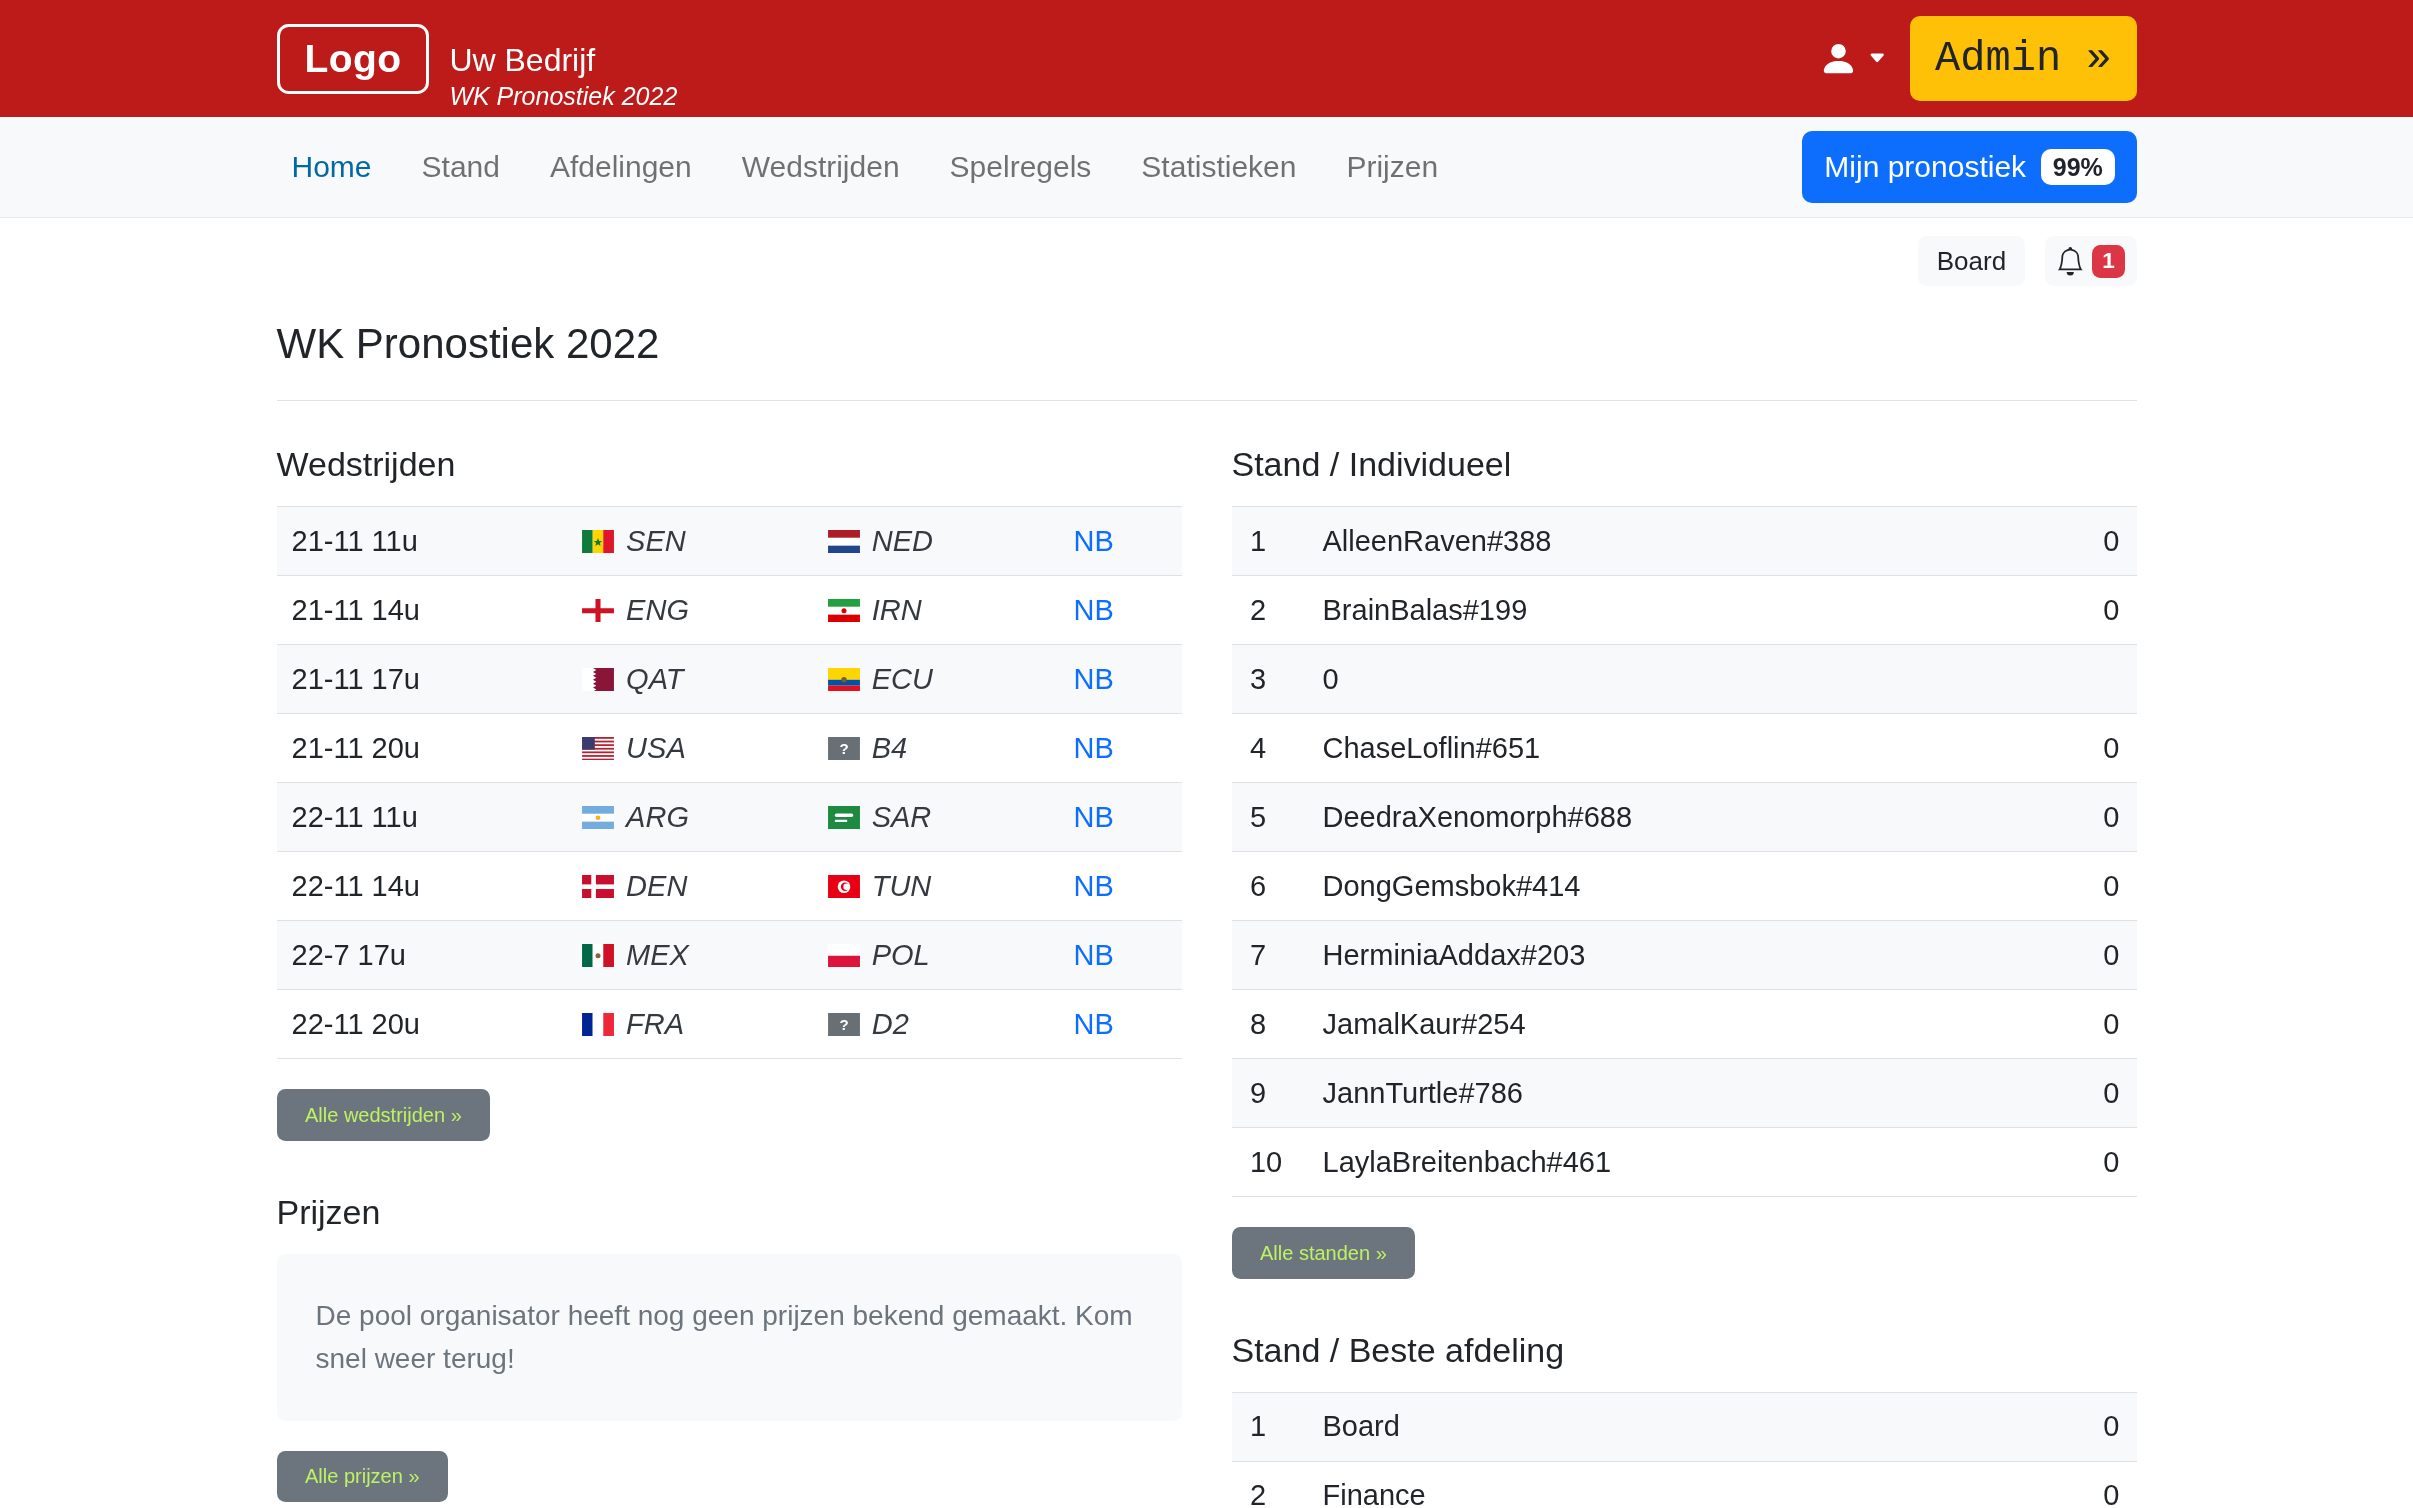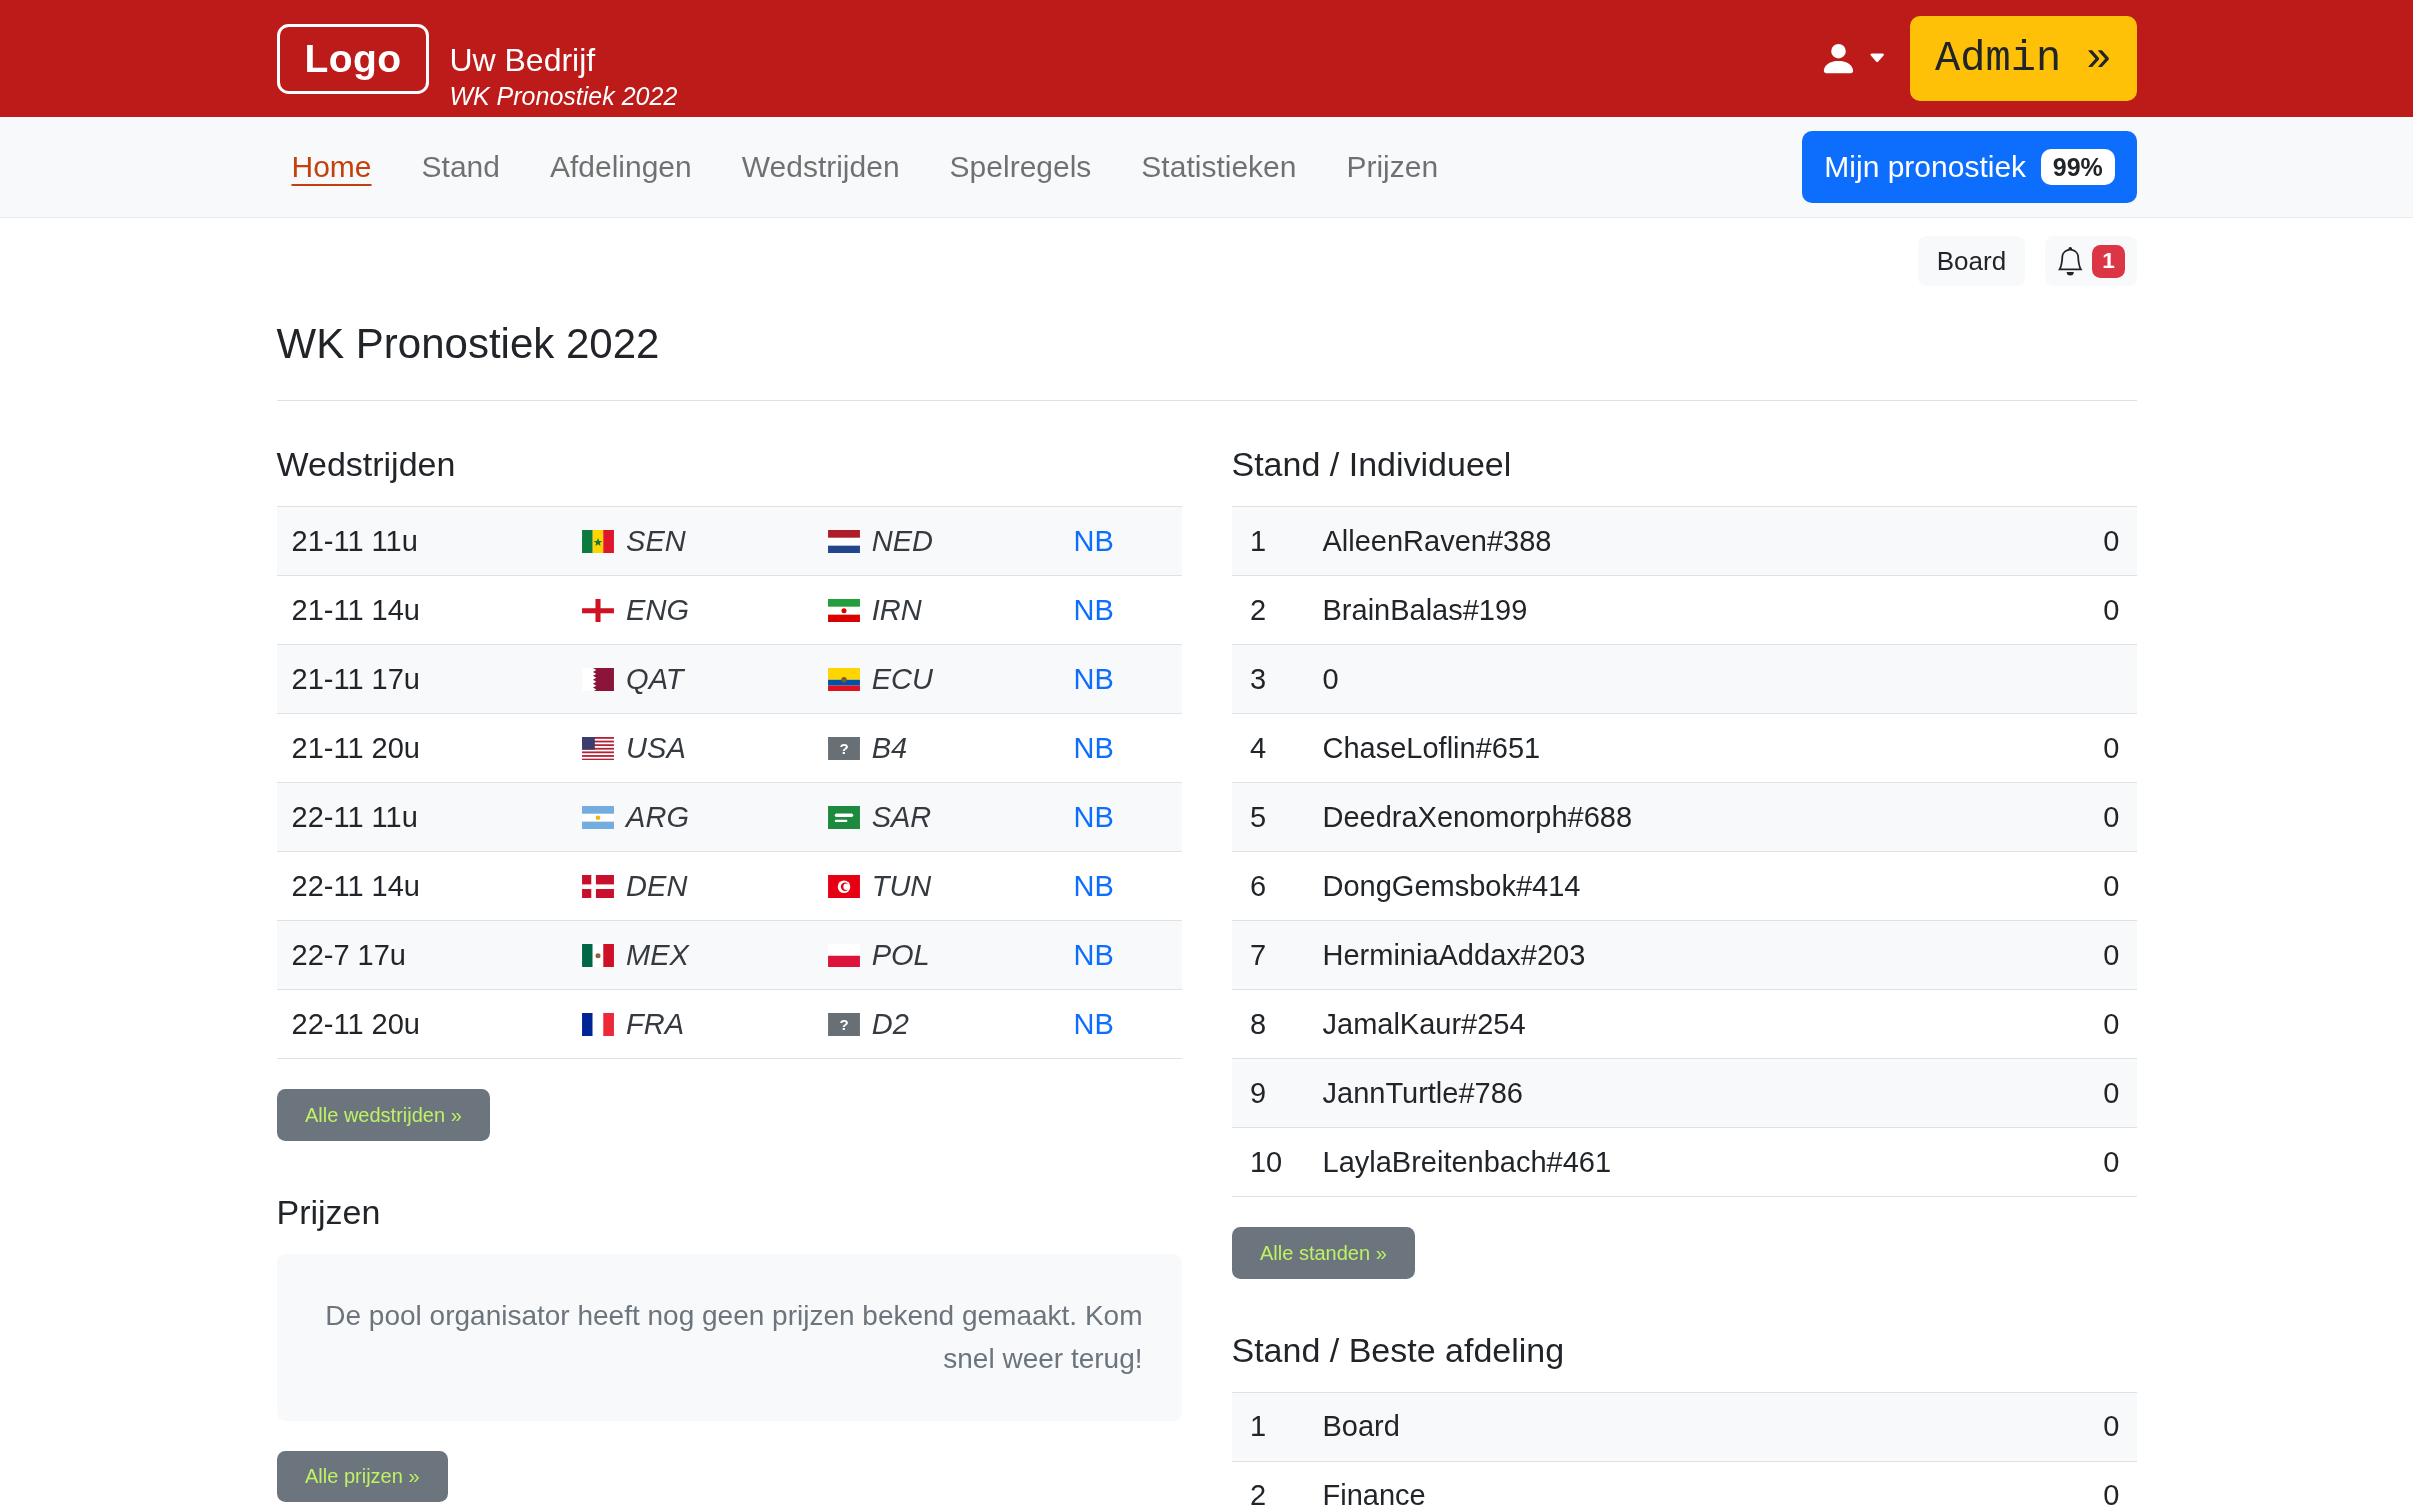--- a/index.html
+++ b/index.html
@@ -31,21 +31,21 @@
   .header-right{margin-left:auto;display:flex;align-items:center;gap:23.5px;}
   .user-menu{display:flex;align-items:center;gap:10px;cursor:pointer;}
   .admin-btn{background:var(--yellow);color:var(--dark);font-size:42px;padding:18.4px 25px;
     border:none;border-radius:10px;font-family:Liberation Mono, monospace;cursor:pointer;}
   
   .navbar{height:101px;background:#f8f9fa;border-bottom:0.8px solid #e9eaec;display:flex;align-items:center;}
   .nav-inner{width:1860px;margin:0 auto;display:flex;align-items:center;}
   .nav-links{display:flex;align-items:center;}
   .nav-link{font-size:30px;color:var(--navgray);text-decoration:none;padding:0 25px;}
   .nav-link:first-child{padding-left:15px;}
-  .nav-link.active{color:#c2410c;text-decoration:underline;text-underline-offset:6.7px;text-decoration-thickness:2.1px;}
+  .nav-link.active{color:#0369a1;text-underline-offset:6.7px;text-decoration-thickness:2.1px;}
   .myforecast-btn{margin-left:auto;background:var(--blue);color:#fff;font-size:30px;
     padding:18px 22px;border:none;border-radius:10px;display:flex;align-items:center;gap:15px;
     font-family:inherit;cursor:pointer;}
   .myforecast-badge{background:#fff;color:var(--dark);font-weight:bold;font-size:25px;
     padding:5.9px 11.7px;border-radius:10px;line-height:1;}
   
   .content{width:1860px;margin:0 auto;}
   .toolbar-row{display:flex;justify-content:flex-end;align-items:center;gap:20px;margin-top:18.4px;height:50px;}
   .board-btn{background:#f8f9fa;border:none;border-radius:8.4px;font-size:26px;color:var(--dark);
     padding:0 18.4px;height:50px;font-family:inherit;cursor:pointer;}
@@ -70,21 +70,21 @@
   .m-status a{color:var(--link);text-decoration:none;cursor:pointer;}
   .s-rank{width:91px;padding-left:18.4px;}
   .s-name{flex:1;}
   .s-score{padding-right:17px;}
   .flag{width:32px;height:23.5px;flex:none;display:inline-block;box-shadow:inset 0 0 0 0.8px rgba(0,0,0,.12);}
   .flag svg{display:block;}
   
   .btn-secondary{background:var(--muted);color:#bef264;border:none;border-radius:8.4px;
     font-size:20px;padding:14.2px 28.5px;font-family:inherit;margin-top:30px;display:inline-block;cursor:pointer;}
   .prize-card{background:#f8f9fa;border-radius:8.4px;padding:40px 39px;font-size:28px;
-    line-height:1.55;color:var(--muted);margin-top:8.4px;text-align:right;}
+    line-height:1.55;color:var(--muted);margin-top:8.4px;}
   .icon{display:inline-flex;align-items:center;justify-content:center;}
 </style>
 </head>
 <body>
 
 <div class="header">
   <div class="header-inner">
     <div class="logo-box">
       <span class="logo-text">Logo</span>
     </div>

